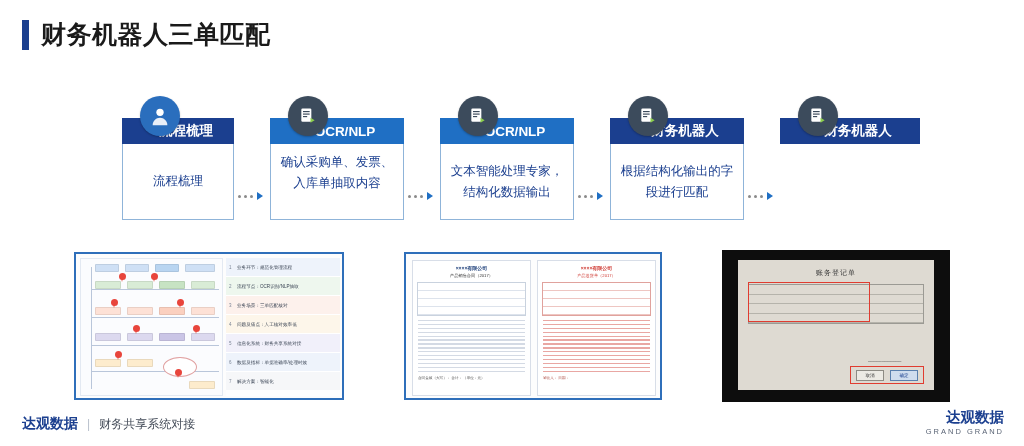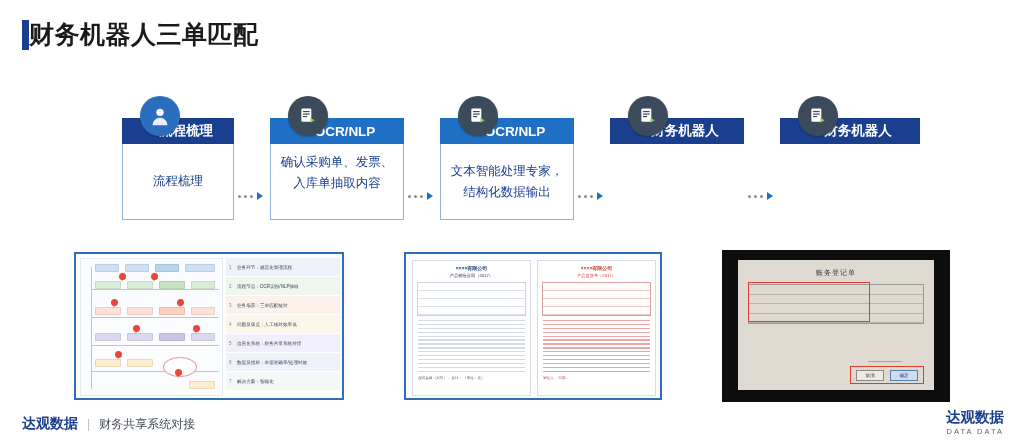--- a/index.html
+++ b/index.html
@@ -8,21 +8,21 @@
     width:1024px; height:446px;
     background:#ffffff;
     font-family:"Liberation Sans", sans-serif;
     position:relative;
     overflow:hidden;
   }
 
   
   #title-row {
     position:absolute; left:22px; top:18px;
-    display:flex; align-items:center; 
+    display:flex; align-items:center; gap:12px;
   }
   #title-bar {
     width:7px; height:30px; background:#1b3f8f;
   }
   #title-text {
     font-size:25px; font-weight:bold; color:#1a1a1a;
     letter-spacing:0.5px;
   }
 
   
@@ -247,20 +247,21 @@
     <div class="badge dark">
       <svg width="20" height="20" viewBox="0 0 24 24">
         <rect x="4" y="3" width="12" height="16" rx="1.5" fill="#ffffff"></rect>
         <rect x="6" y="6" width="8" height="1.4" fill="#3c4b5c"></rect>
         <rect x="6" y="9" width="8" height="1.4" fill="#3c4b5c"></rect>
         <rect x="6" y="12" width="5" height="1.4" fill="#3c4b5c"></rect>
         <path d="M15 14l5 3-5 3z" fill="#8fd14f"></path>
       </svg>
     </div>
     <div class="hdr navy">财务机器人</div>
+    <div class="body center-mid" style="height:76px;">根据结构化输出的字段进行匹配</div>
   </div>
   <div class="arrow" style="left:638px;">
     <span class="dot"></span>
       <span class="dot"></span>
       <span class="dot"></span>
       <span class="tri"></span>
   </div>
 
   <div class="step" style="left:670px; width:140px;">
     <div class="badge dark">
@@ -428,14 +429,14 @@
 </div>
 
 <div id="footer-left">
   <span id="footer-logo">达观数据</span>
   <span id="footer-div">|</span>
   <span id="footer-tag">财务共享系统对接</span>
 </div>
 
 <div id="footer-right">
   <div id="fr-main">达观数据</div>
-  <div id="fr-sub">DATA DATA</div>
+  <div id="fr-sub">GRAND GRAND</div>
 </div>
 
 </body></html>

